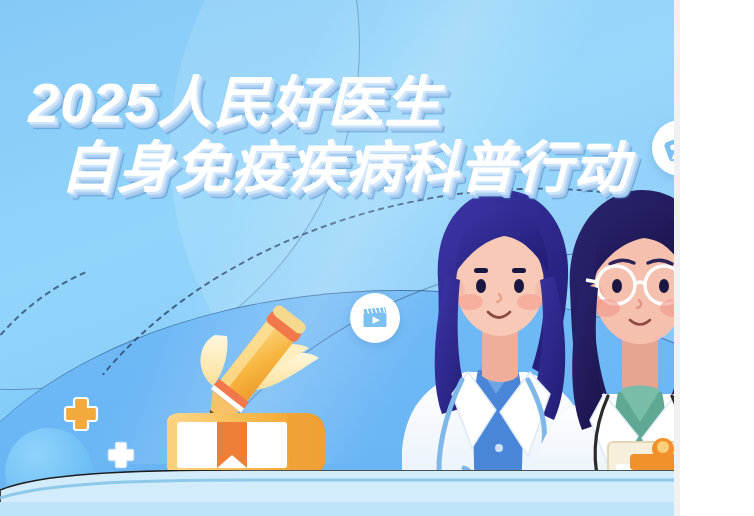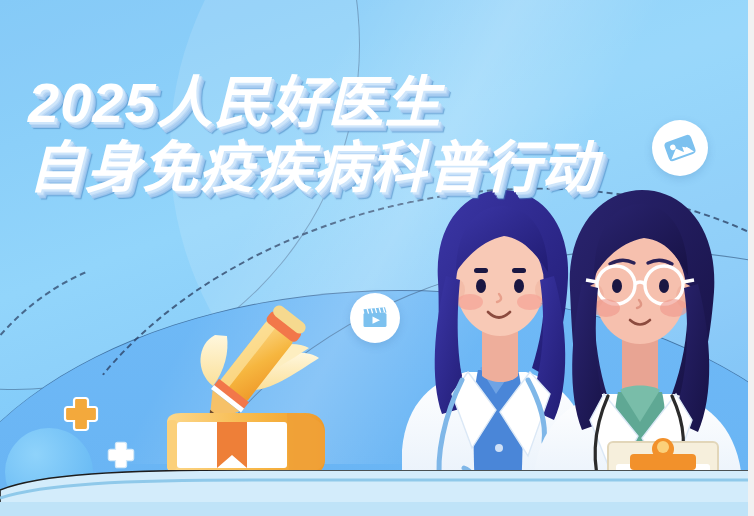--- a/index.html
+++ b/index.html
@@ -6,21 +6,21 @@
     margin: 0;
     padding: 0;
     background: #ffffff;
   }
   body {
     font-family: "Liberation Sans", "DejaVu Sans", sans-serif;
   }
 
   #poster {
     position: relative;
-    width: 754px;
+    width: 680px;
     height: 516px;
     overflow: hidden;
     background: #87cdf7;
     border-right: 6px solid #f1f1f1;
     box-sizing: border-box;
   }
 
   
   .bg-base {
     position: absolute;
@@ -134,21 +134,21 @@
     white-space: nowrap;
     text-shadow:
        2px 2px 0 #cfe6fb,
        3px 3px 0 #bcd9f6,
        4px 5px 0 #a9cdf1,
        5px 6px 0 #98c2ec,
        6px 7px 1px rgba(70,130,190,.55);
     -webkit-text-stroke: 0px;
   }
   .title-line.l1 { font-size: 56px; }
-  .title-line.l2 { font-size: 56px; margin-top: 8px; }
+  .title-line.l2 { font-size: 56px; margin-top: 8px; margin-left: 32px; }
 
   
   .badge {
     position: absolute;
     border-radius: 50%;
     background: #ffffff;
     box-shadow: 0 3px 8px rgba(40,90,150,.18);
     display: flex;
     align-items: center;
     justify-content: center;

